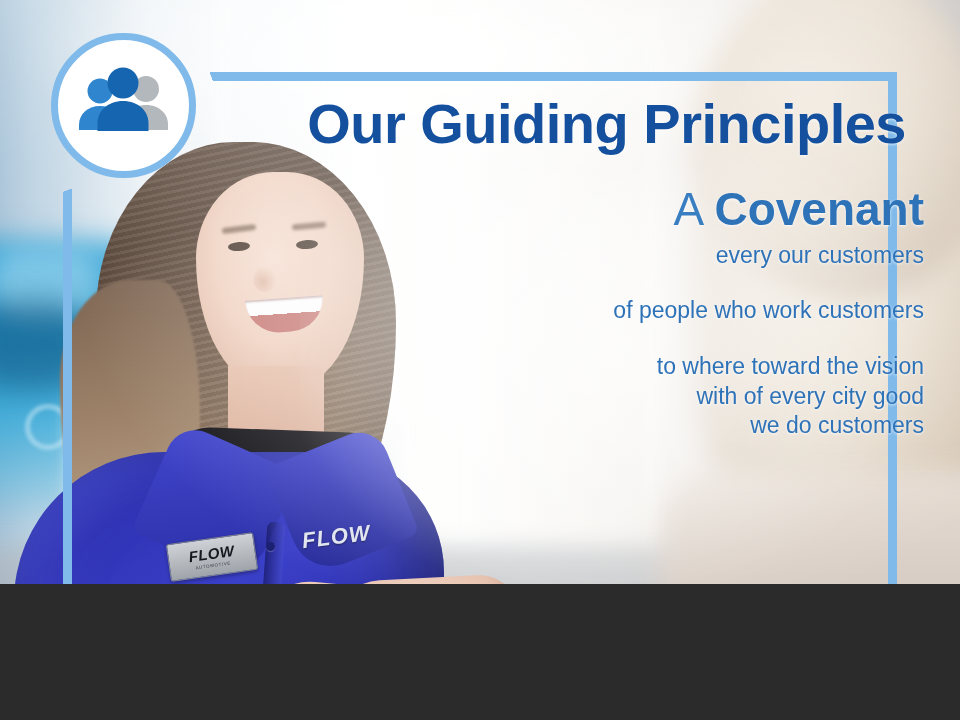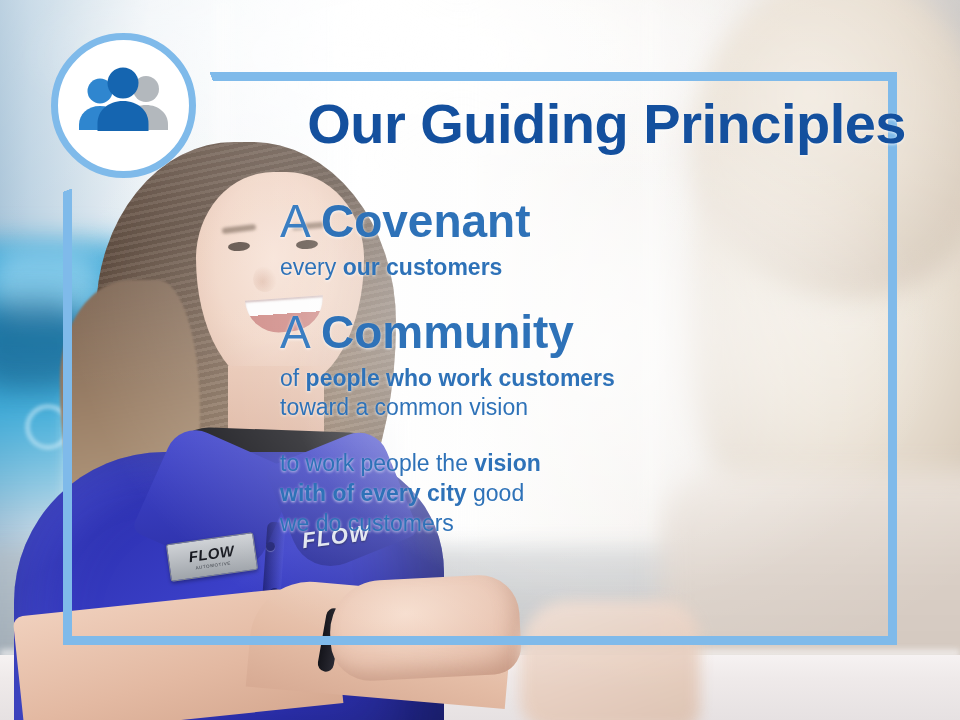--- a/index.html
+++ b/index.html
@@ -4,21 +4,21 @@
 <title>Our Guiding Principles</title>
 <style>
   html, body {
     margin: 0;
     padding: 0;
     background: #2b2b2b;
   }
   #stage {
     position: relative;
     width: 960px;
-    height: 720px;
+    height: 584px;
     overflow: hidden;
     font-family: "Liberation Sans", "DejaVu Sans", sans-serif;
     background: #e9eef3;
     user-select: none;
   }
 
   
   .photo {
     position: absolute;
     inset: 0;
@@ -334,43 +334,42 @@
     font-size: 56px;
     letter-spacing: -0.5px;
     color: #14509e;
     line-height: 1;
     text-shadow: 0 1px 3px rgba(255,255,255,.75);
   }
 
   .principles {
     position: absolute;
     left: 280px; right: 36px; top: 185px;
-    text-align: left;
+    text-align: right;
     color: #2e72b8;
-    margin-top: 12px;
   }
   .p-block { margin-bottom: 4px; }
   .p-title {
     font-size: 46px;
     line-height: 1.06;
     color: #2e72b8;
     text-shadow: 0 1px 3px rgba(255,255,255,.8);
     white-space: nowrap;
   }
   .p-title .art { font-weight: 400; color:#3a7ec2; }
   .p-title .word { font-weight: 700; }
   .p-sub {
     font-size: 23px;
     line-height: 1.28;
     font-weight: 400;
     color: #2e72b8;
     margin-top: 7px;
     text-shadow: 0 1px 3px rgba(255,255,255,.8);
   }
-  .p-sub b { font-weight: 700; }
+  .p-sub b { font-weight: 400; }
 
   
   #block-covenant   { margin-bottom: 26px; }
   #block-community  { margin-bottom: 26px; }
   #block-commitment { margin-bottom: 0; }
   #block-commitment .p-sub { line-height: 1.30; }
 </style>
 </head>
 <body>
 
@@ -470,25 +469,21 @@
 
     <div class="p-block" id="block-covenant">
       <div class="p-title">
         <span class="art">A</span>
         <span class="word">Covenant</span>
       </div>
       <div class="p-sub"><span>every </span><b>our customers</b></div>
     </div>
 
     <div class="p-block" id="block-community">
-      <div class="p-title">
-        <span class="art">A</span>
-        <span class="word">Community</span>
-      </div>
-      <div class="p-sub"><span>of </span><b>people who work customers</b><br><span>toward a common vision</span></div>
+      <div class="p-sub"><span>of </span><b>people who work customers</b><br></div>
     </div>
 
     <div class="p-block" id="block-commitment">
-      <div class="p-sub"><span>to work people the </span><b>vision</b><br><b>with of every city</b><span> good</span><br><span>we do customers</span></div>
+      <div class="p-sub"><span>to where toward the </span><b>vision</b><br><b>with of every city</b><span> good</span><br><span>we do customers</span></div>
     </div>
 
   </div>
 </div>
 
 </body></html>

